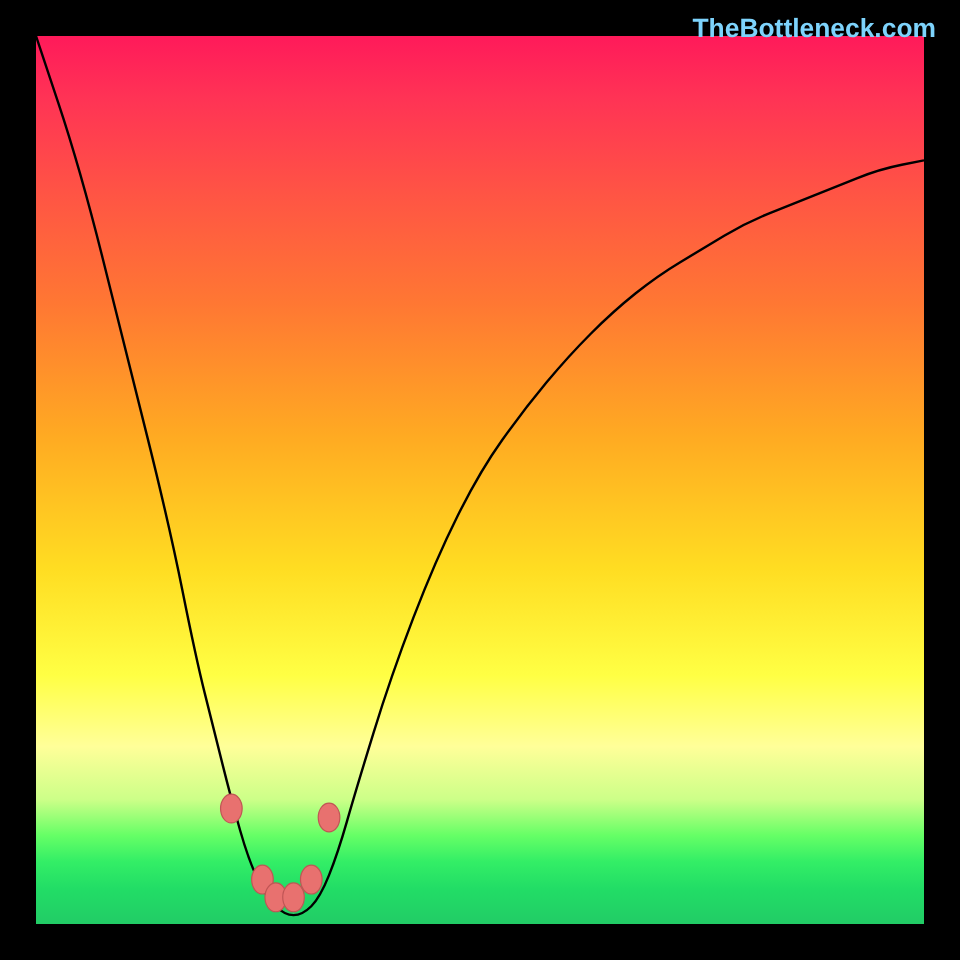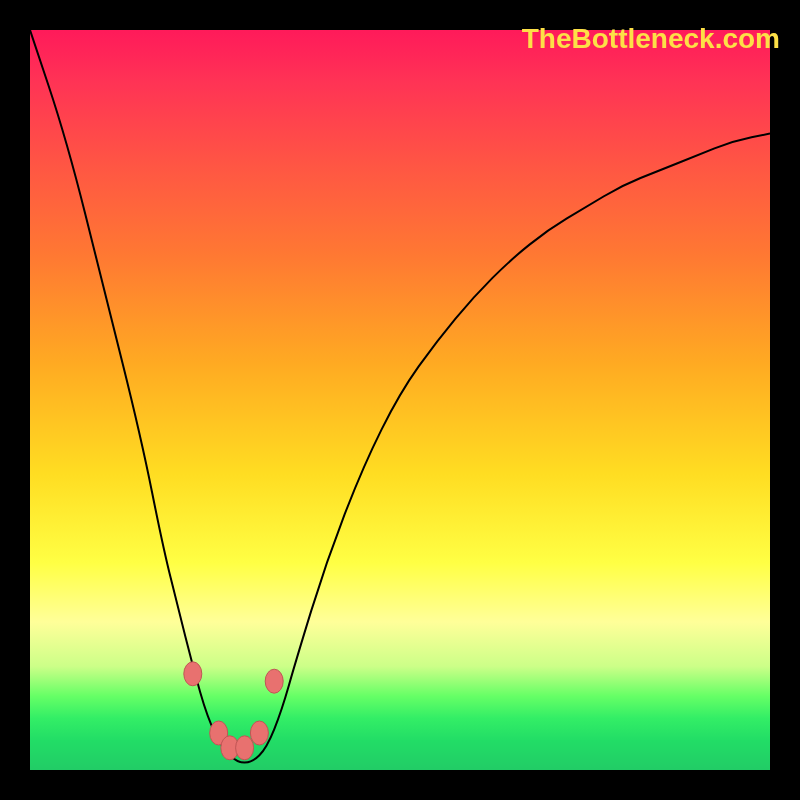--- a/index.html
+++ b/index.html
@@ -9,24 +9,24 @@
     }
     body {
       width: 800px;
       height: 800px;
       background: #000;
       position: relative;
       font-family: Arial, sans-serif;
     }
     .watermark {
       position: absolute;
-      top: 23px;
+      top: 11px;
       right: 20px;
-      color: #fde047;
-      font-size: 28px;
+      color: #7dd3fc;
+      font-size: 22px;
       font-weight: bold;
       z-index: 100;
     }
     .chart-area {
       position: absolute;
       left: 30px;
       top: 30px;
       width: 740px;
       height: 740px;
       overflow: hidden;

